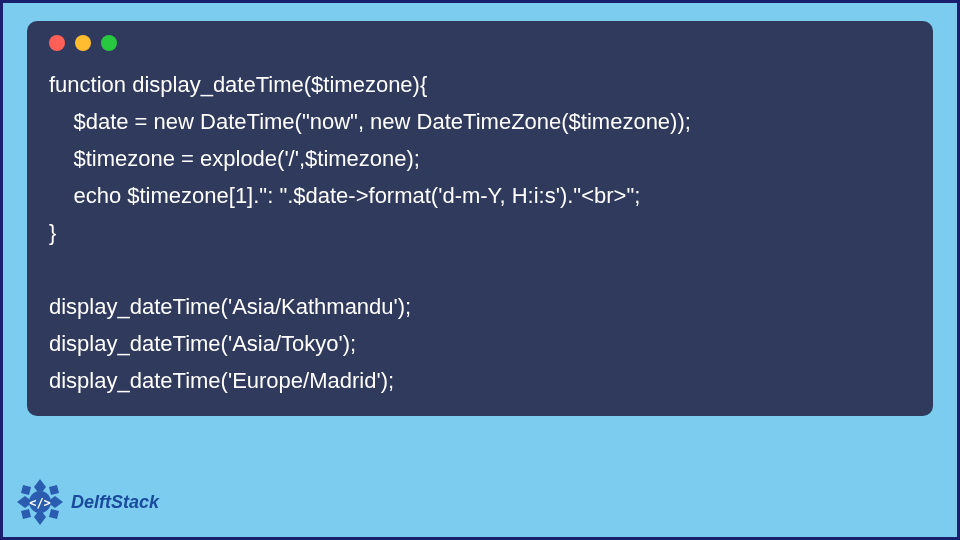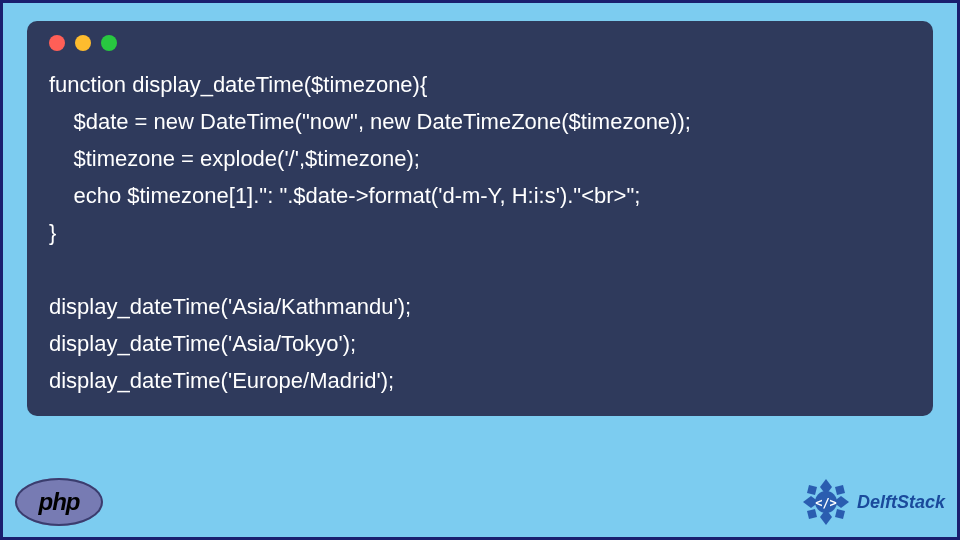--- a/index.html
+++ b/index.html
@@ -99,23 +99,20 @@
     $timezone = explode('/',$timezone);
     echo $timezone[1].": ".$date-&gt;format('d-m-Y, H:i:s')."&lt;br&gt;";
 }
 
 display_dateTime('Asia/Kathmandu');
 display_dateTime('Asia/Tokyo');
 display_dateTime('Europe/Madrid');</div>
 </div>
 
 <div class="footer">
-  <div class="php-logo">
-    <span class="php-logo-text">php</span>
-  </div>
   <div class="delft">
     <div class="delft-icon">
       <svg viewBox="0 0 50 50">
         <g fill="#2a5db0">
           <polygon points="25,2 31,10 25,18 19,10"></polygon>
           <polygon points="25,32 31,40 25,48 19,40"></polygon>
           <polygon points="2,25 10,19 18,25 10,31"></polygon>
           <polygon points="32,25 40,19 48,25 40,31"></polygon>
           <polygon points="8,8 16,10 14,18 6,16" transform="rotate(0 12 12)"></polygon>
           <polygon points="42,8 44,16 36,18 34,10"></polygon>

